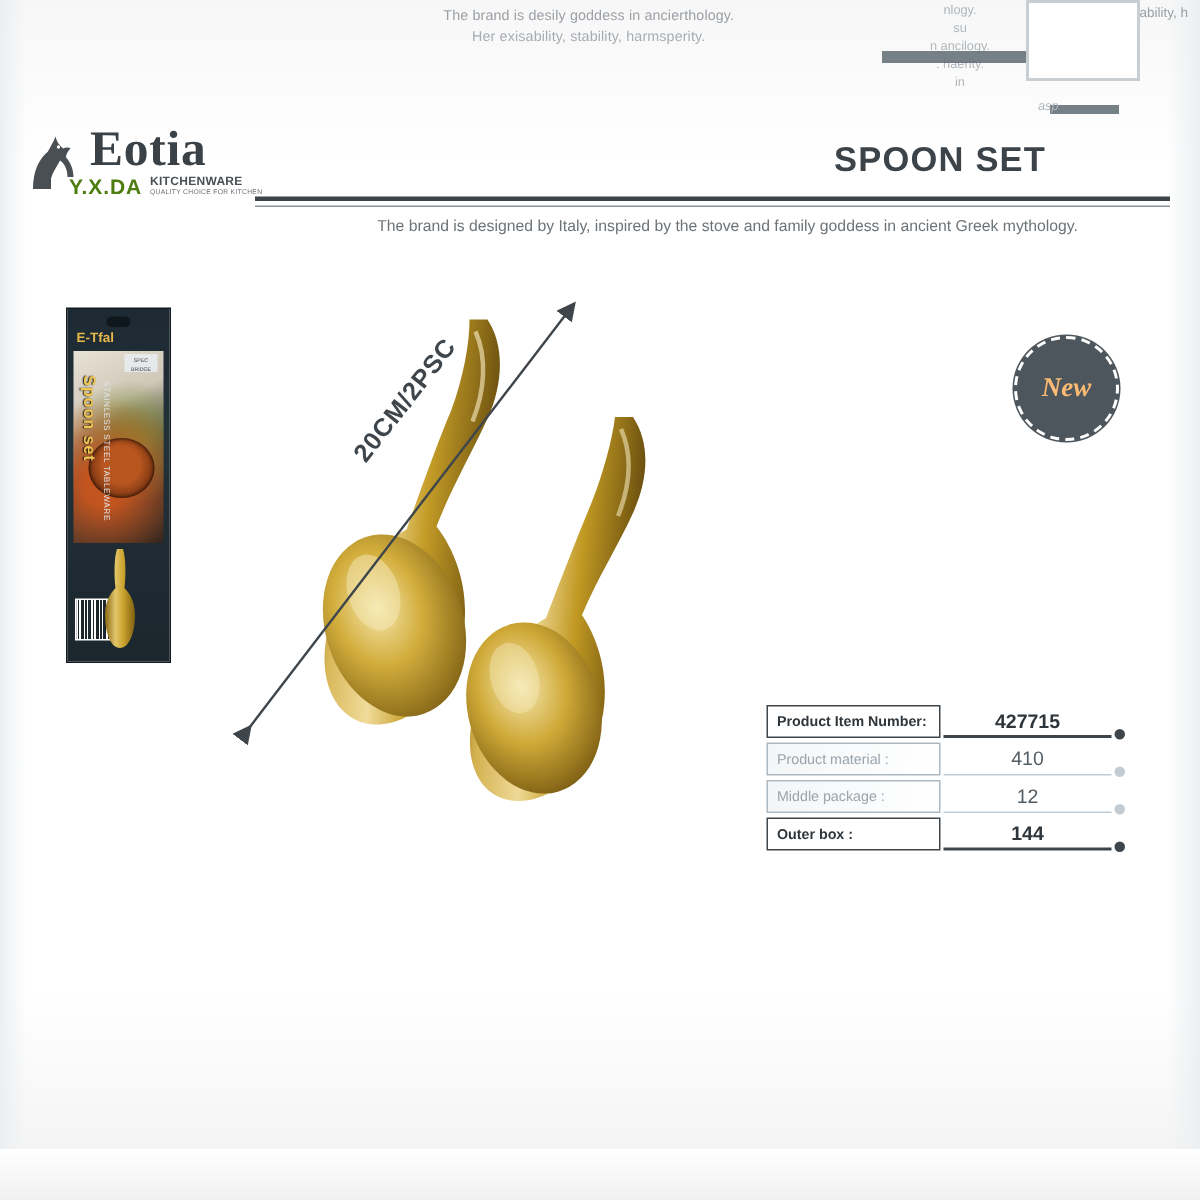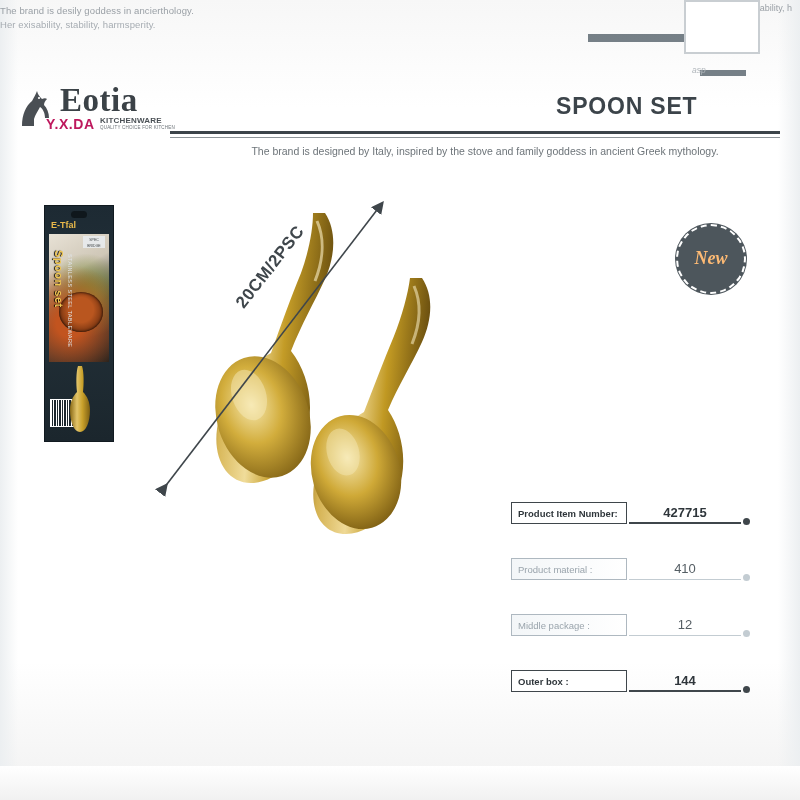--- a/index.html
+++ b/index.html
@@ -40,20 +40,21 @@
     position: absolute; left: 0; bottom: 0; width: 800px; height: 34px;
     background: linear-gradient(180deg,#ffffff 0%, #f1f1f1 100%);
   }
 
   
   .ghost-top {
     position: absolute;
     top: 4px;
     left: 0;
     width: 785px;
+    text-align: center;
     color: #9aa0a6;
     font-size: 9.5px;
     line-height: 14px;
     letter-spacing: .1px;
   }
   .ghost-top .l2 { color: #a6acb2; }
 
   .ghost-right {
     position: absolute;
     top: 2px;
@@ -108,21 +109,21 @@
     font-weight: bold;
     color: #3b4247;
     letter-spacing: .5px;
   }
   .brand-sub {
     position: absolute;
     left: 32px;
     top: 34px;
     font-size: 14px;
     font-weight: bold;
-    color: #be185d;
+    color: #4d7c0f;
     letter-spacing: .6px;
   }
   .brand-sub2 {
     position: absolute;
     left: 86px;
     top: 34px;
     font-size: 8px;
     font-weight: bold;
     color: #4a5055;
     letter-spacing: .2px;
@@ -318,21 +319,20 @@
   .spec {
     position: absolute;
     left: 511px;
     top: 470px;
     width: 240px;
   }
   .spec-row {
     position: relative;
     height: 24px;
     margin-bottom: 1px;
-    margin-top: 32px;
   }
   .spec-box {
     position: absolute;
     left: 0; top: 0;
     width: 116px; height: 22px;
     border: 1px solid #3f464b;
     box-sizing: border-box;
     font-size: 9.5px;
     color: #2f363b;
     font-weight: bold;
@@ -386,20 +386,27 @@
   <div class="sheet"></div>
   <div class="side-shade-l"></div>
   <div class="side-shade-r"></div>
   <div class="bottom-shade"></div>
 
   <div class="ghost-top">
     <div class="l1">The brand is desily goddess in ancierthology.</div>
     <div class="l2">Her exisability, stability, harmsperity.</div>
   </div>
   <div class="ghost-right">sustainability, stability, h</div>
+  <div class="ghost-mid">
+    <div>nlogy.</div>
+    <div>su</div>
+    <div>n ancilogy.</div>
+    <div>: haerity.</div>
+    <div>in</div>
+  </div>
   <div class="ghost-frame" style="left:684px;top:0px;width:72px;height:50px;"></div>
   <div class="ghost-block" style="left:588px;top:34px;width:96px;height:8px;"></div>
   <div class="ghost-block" style="left:700px;top:70px;width:46px;height:6px;"></div>
   <div class="ghost-mid" style="left:692px;top:64px;width:40px;text-align:left;font-style:italic;">
     <span>asp</span>
   </div>
 
   <div class="logo-wrap">
     <div class="cat-icon">
       <svg width="44" height="44" viewBox="0 0 44 44" aria-hidden="true">

